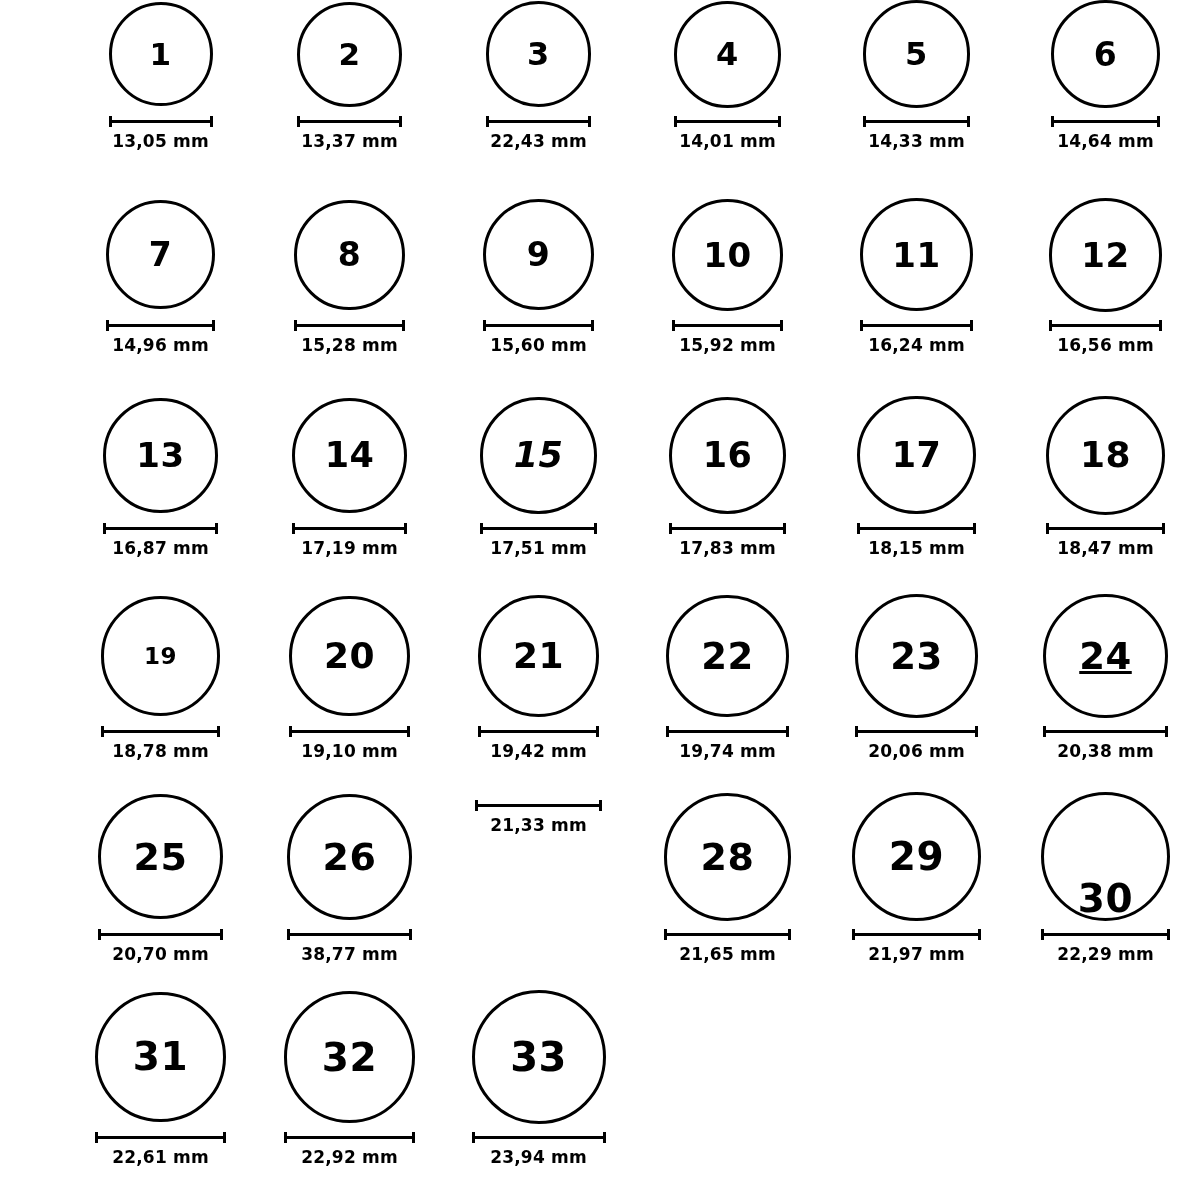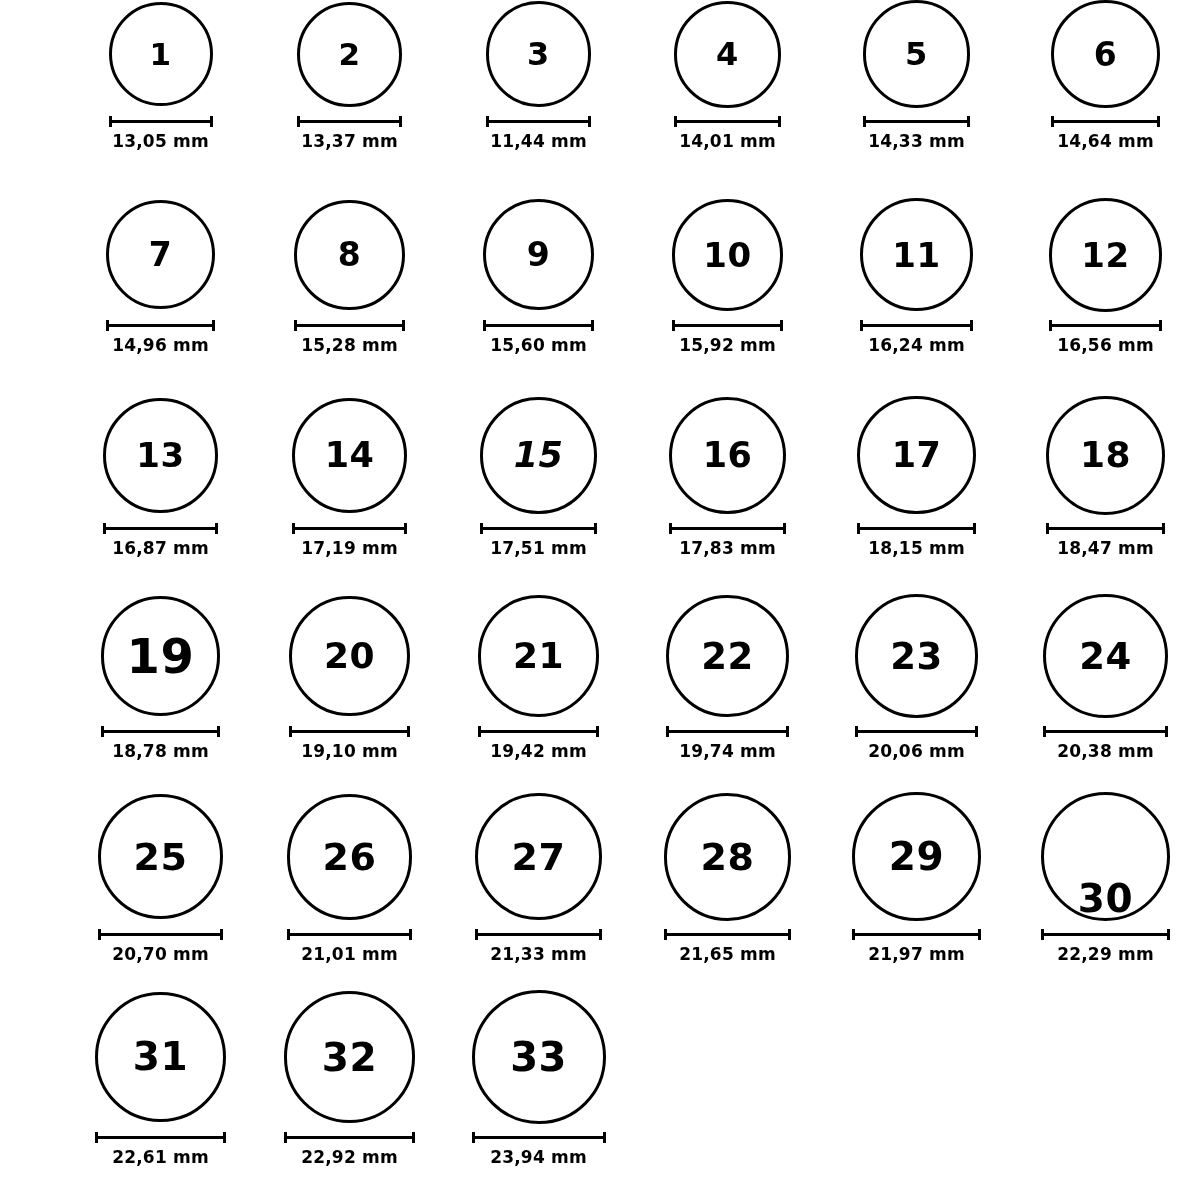--- a/index.html
+++ b/index.html
@@ -127,21 +127,21 @@
         <div class="circle-wrap" style="height: 108.38px;">
           <div class="circle" style="width: 105.763px; height: 105.763px;">
             <span class="size-num" style="font-size: 32px;">3</span>
           </div>
         </div>
         <div class="measure" style="width: 105.763px;">
           <div class="bar"></div>
           <div class="tick-left"></div>
           <div class="tick-right"></div>
         </div>
-        <div class="mm-label">11,44 mm</div>
+        <div class="mm-label">22,43 mm</div>
       </div>
       <div class="cell">
         <div class="circle-wrap" style="height: 108.38px;">
           <div class="circle" style="width: 106.645px; height: 106.645px;">
             <span class="size-num" style="font-size: 32px;">4</span>
           </div>
         </div>
         <div class="measure" style="width: 106.645px;">
           <div class="bar"></div>
           <div class="tick-left"></div>
@@ -333,21 +333,21 @@
           <div class="tick-left"></div>
           <div class="tick-right"></div>
         </div>
         <div class="mm-label">18,47 mm</div>
       </div>
     </div>
     <div class="row" style="height: 198px;">
       <div class="cell">
         <div class="circle-wrap" style="height: 124.193px;">
           <div class="circle" style="width: 119.785px; height: 119.785px;">
-            <span class="size-num" style="font-size: 48px;">19</span>
+            <span class="size-num" style="font-size: 23px;">19</span>
           </div>
         </div>
         <div class="measure" style="width: 119.785px;">
           <div class="bar"></div>
           <div class="tick-left"></div>
           <div class="tick-right"></div>
         </div>
         <div class="mm-label">18,78 mm</div>
       </div>
       <div class="cell">
@@ -398,21 +398,21 @@
         <div class="measure" style="width: 123.311px;">
           <div class="bar"></div>
           <div class="tick-left"></div>
           <div class="tick-right"></div>
         </div>
         <div class="mm-label">20,06 mm</div>
       </div>
       <div class="cell">
         <div class="circle-wrap" style="height: 124.193px;">
           <div class="circle" style="width: 124.193px; height: 124.193px;">
-            <span class="size-num" style="font-size: 37px;">24</span>
+            <span class="size-num" style="font-size: 37px; text-decoration: underline;">24</span>
           </div>
         </div>
         <div class="measure" style="width: 124.193px;">
           <div class="bar"></div>
           <div class="tick-left"></div>
           <div class="tick-right"></div>
         </div>
         <div class="mm-label">20,38 mm</div>
       </div>
     </div>
@@ -434,28 +434,23 @@
         <div class="circle-wrap" style="height: 129.455px;">
           <div class="circle" style="width: 125.928px; height: 125.928px;">
             <span class="size-num" style="font-size: 38px;">26</span>
           </div>
         </div>
         <div class="measure" style="width: 125.928px;">
           <div class="bar"></div>
           <div class="tick-left"></div>
           <div class="tick-right"></div>
         </div>
-        <div class="mm-label">21,01 mm</div>
-      </div>
-      <div class="cell">
-        <div class="circle-wrap" style="height: 129.455px;">
-          <div class="circle" style="width: 126.81px; height: 126.81px;">
-            <span class="size-num" style="font-size: 38px;">27</span>
-          </div>
-        </div>
+        <div class="mm-label">38,77 mm</div>
+      </div>
+      <div class="cell">
         <div class="measure" style="width: 126.81px;">
           <div class="bar"></div>
           <div class="tick-left"></div>
           <div class="tick-right"></div>
         </div>
         <div class="mm-label">21,33 mm</div>
       </div>
       <div class="cell">
         <div class="circle-wrap" style="height: 129.455px; justify-content: center;">
           <div class="circle" style="width: 127.691px; height: 127.691px;">

